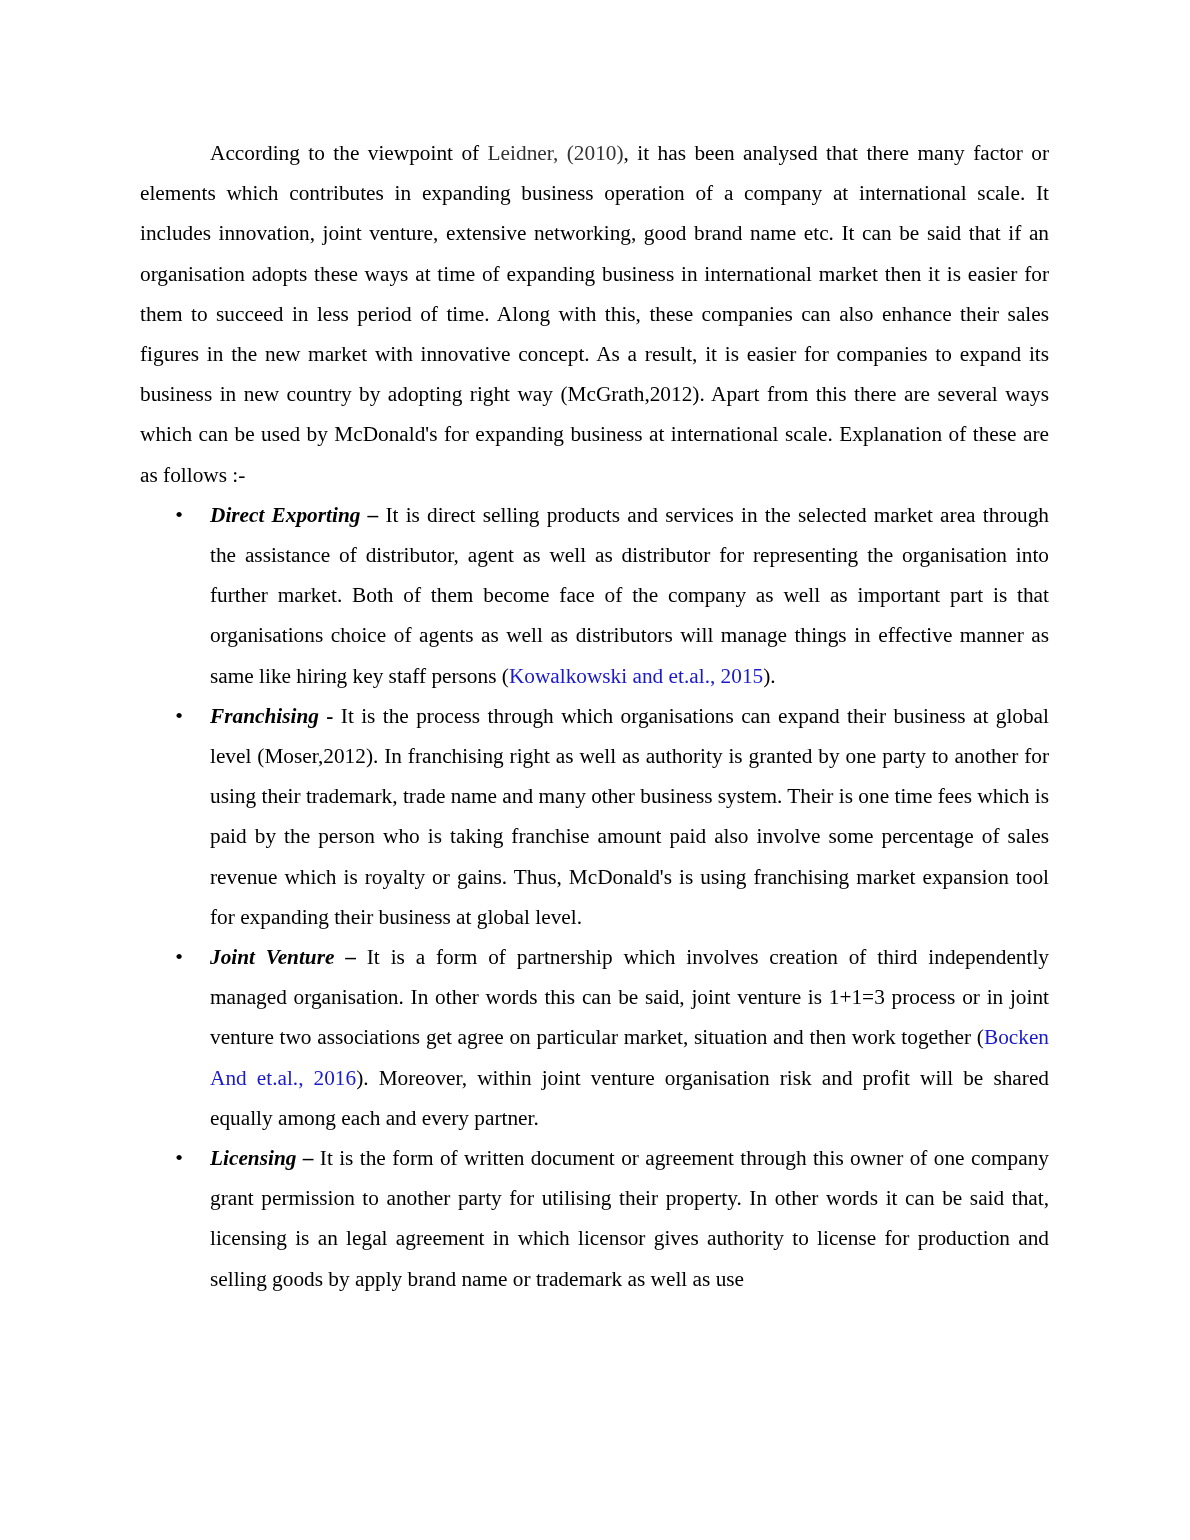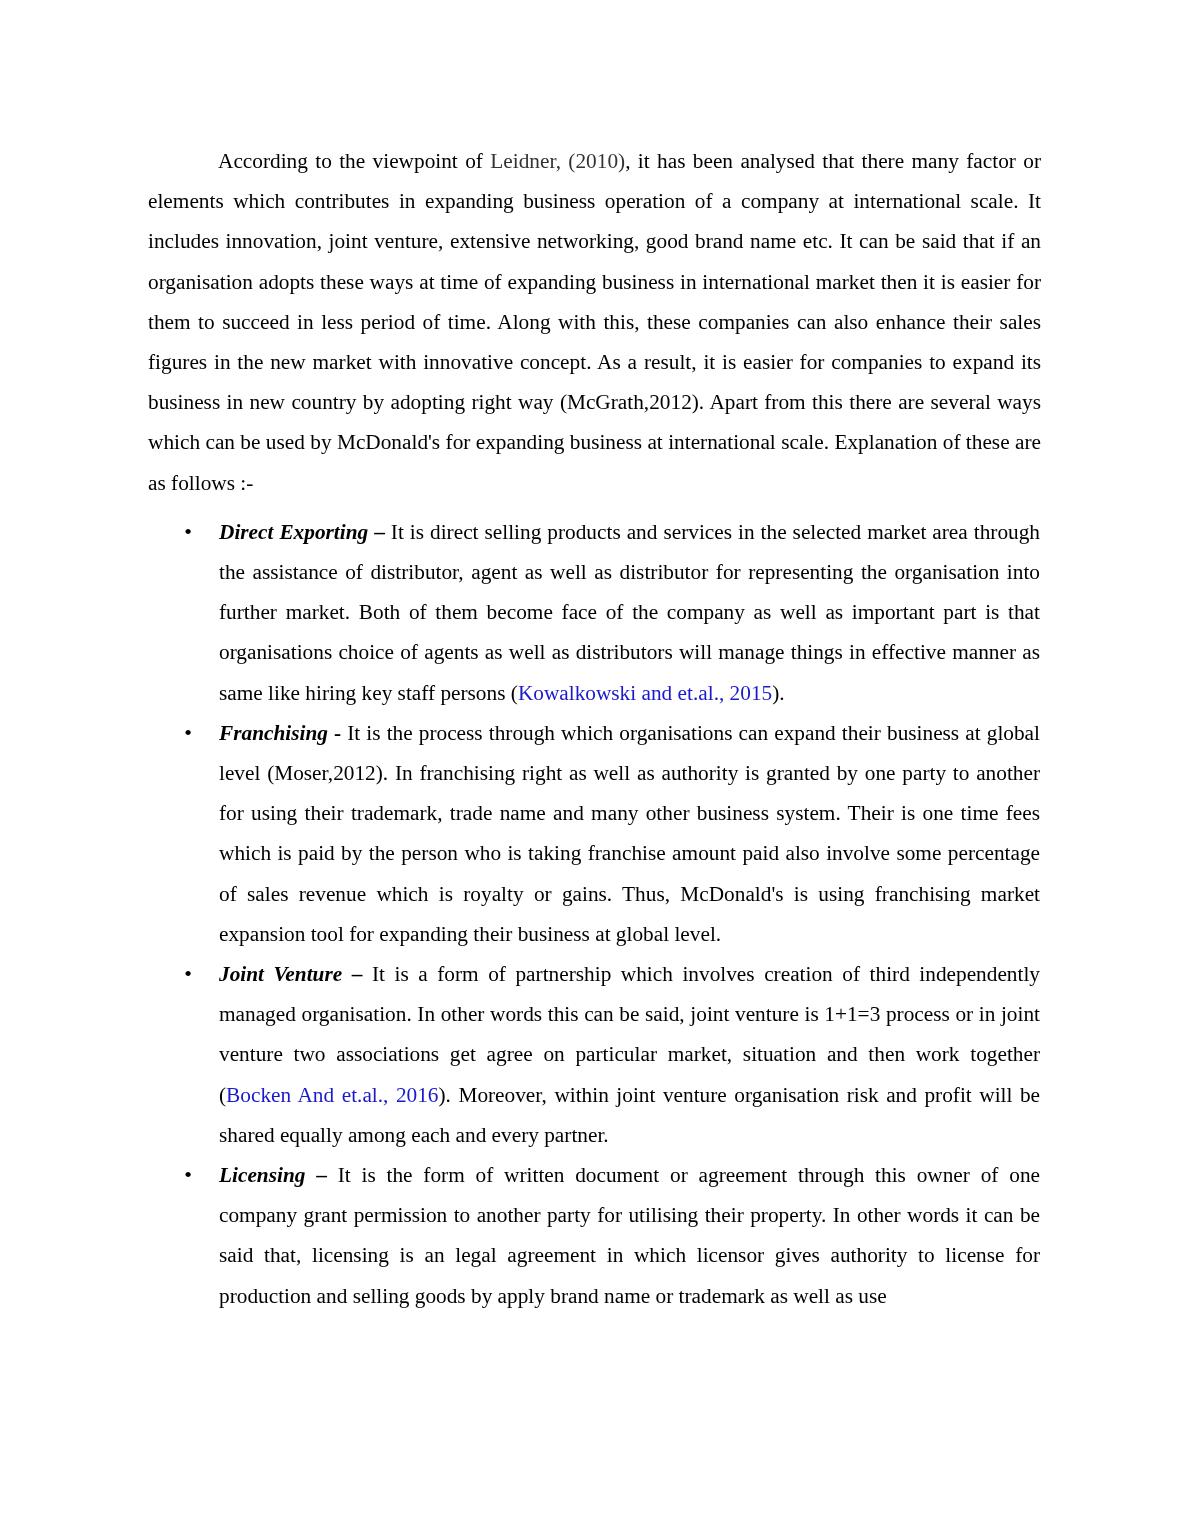--- a/index.html
+++ b/index.html
@@ -17,33 +17,33 @@
   }
   .page {
     position: absolute;
     left: 140px;
     top: 133px;
     width: 909px;
     font-size: 21.3px;
     line-height: 40.2px;
   }
   p.body-para {
-    margin: 8px;
+    margin: 0;
     text-align: justify;
     text-indent: 70px;
   }
   .cite-gray {
     color: #333333;
   }
   .cite-blue {
     color: #1a1acc;
   }
   ul.methods {
     list-style: none;
-    margin: 9px;
+    margin: 0;
     padding: 0;
   }
   ul.methods li {
     position: relative;
     padding-left: 70px;
     text-align: justify;
   }
   .bullet {
     position: absolute;
     left: 34px;

